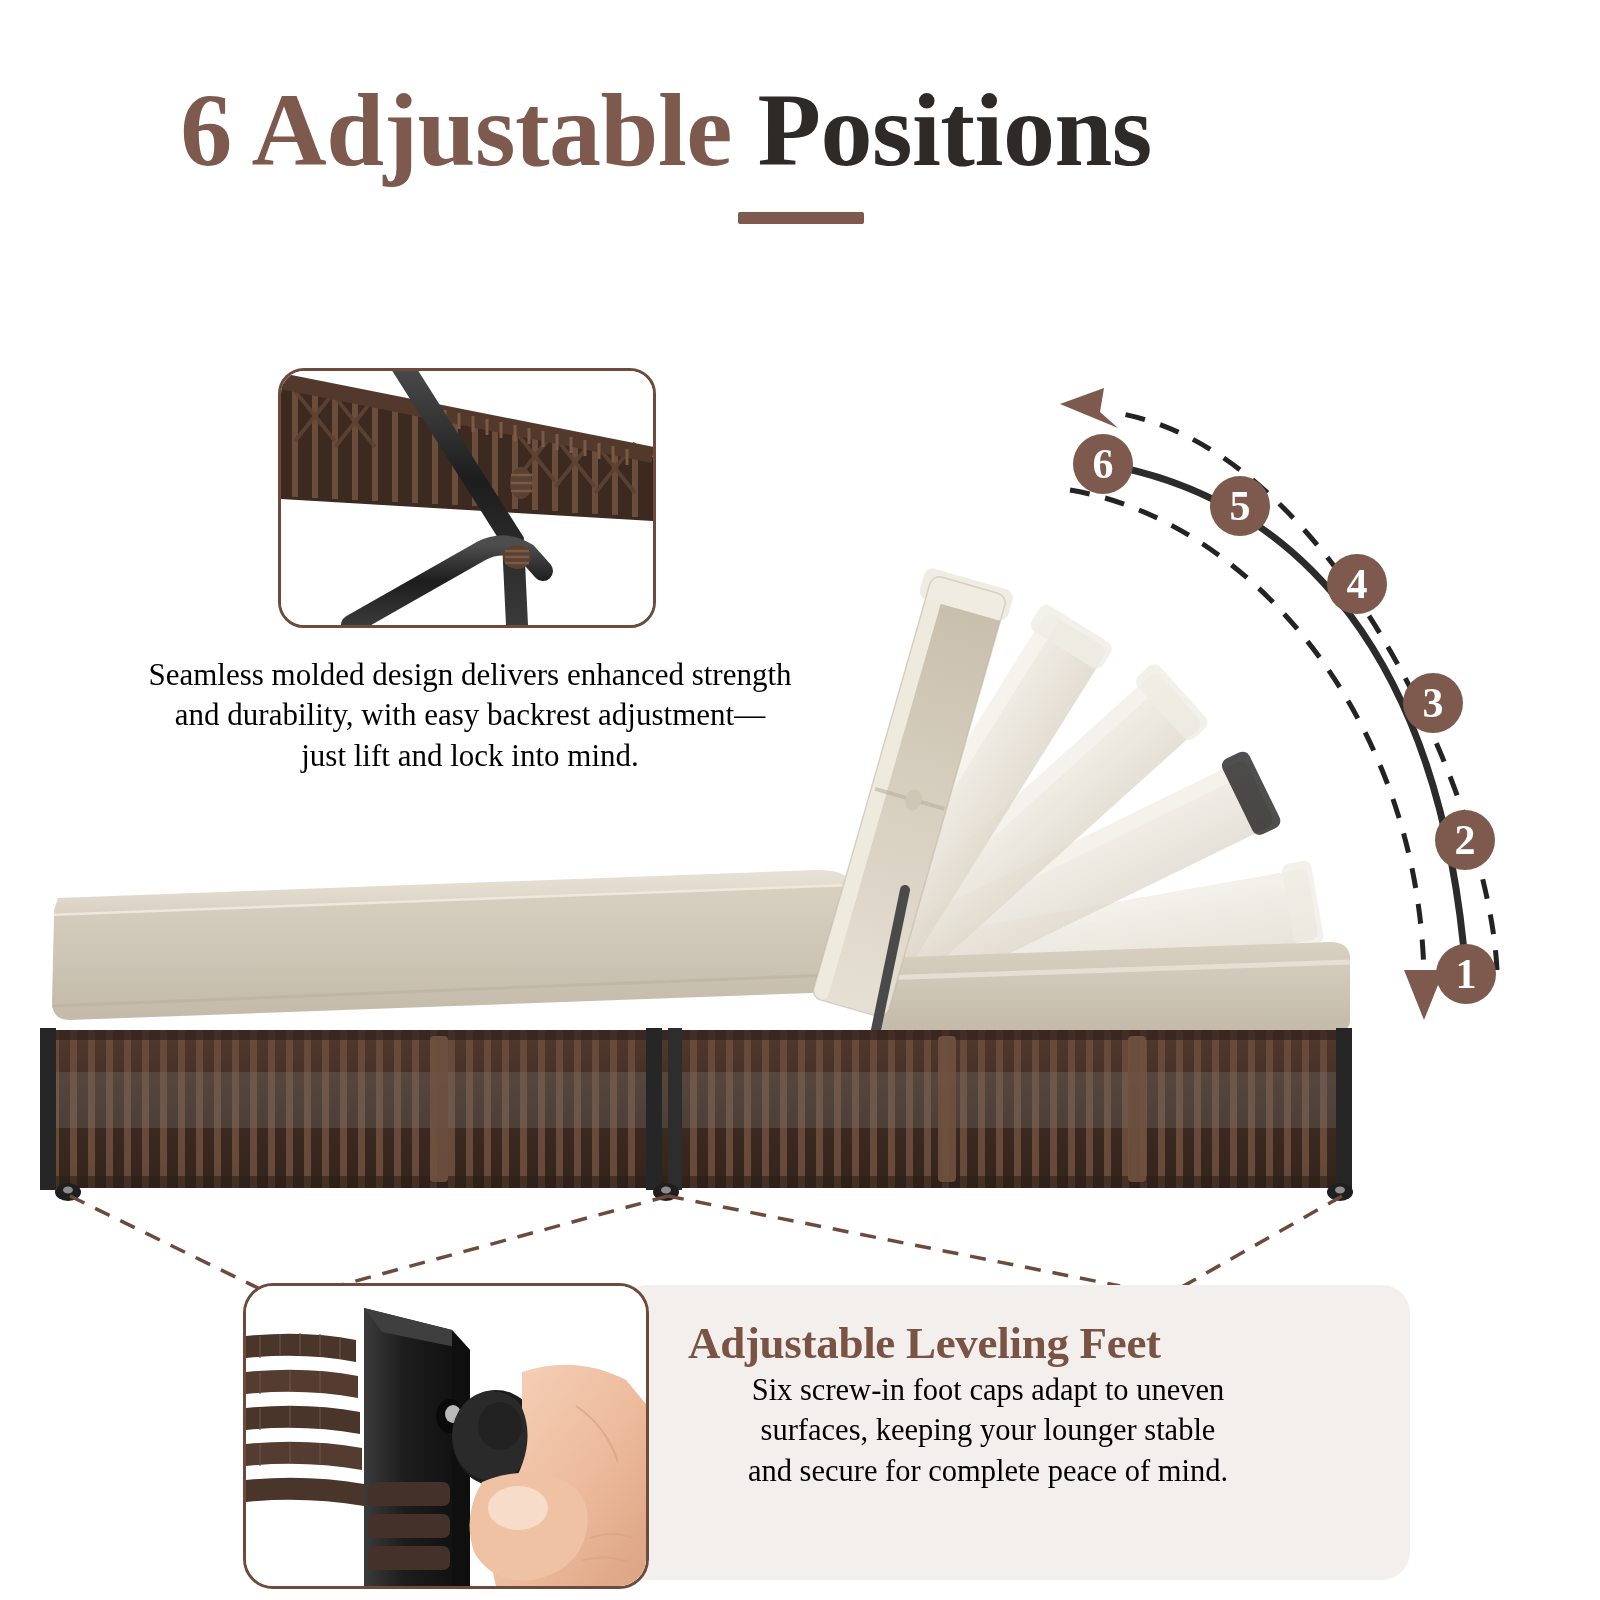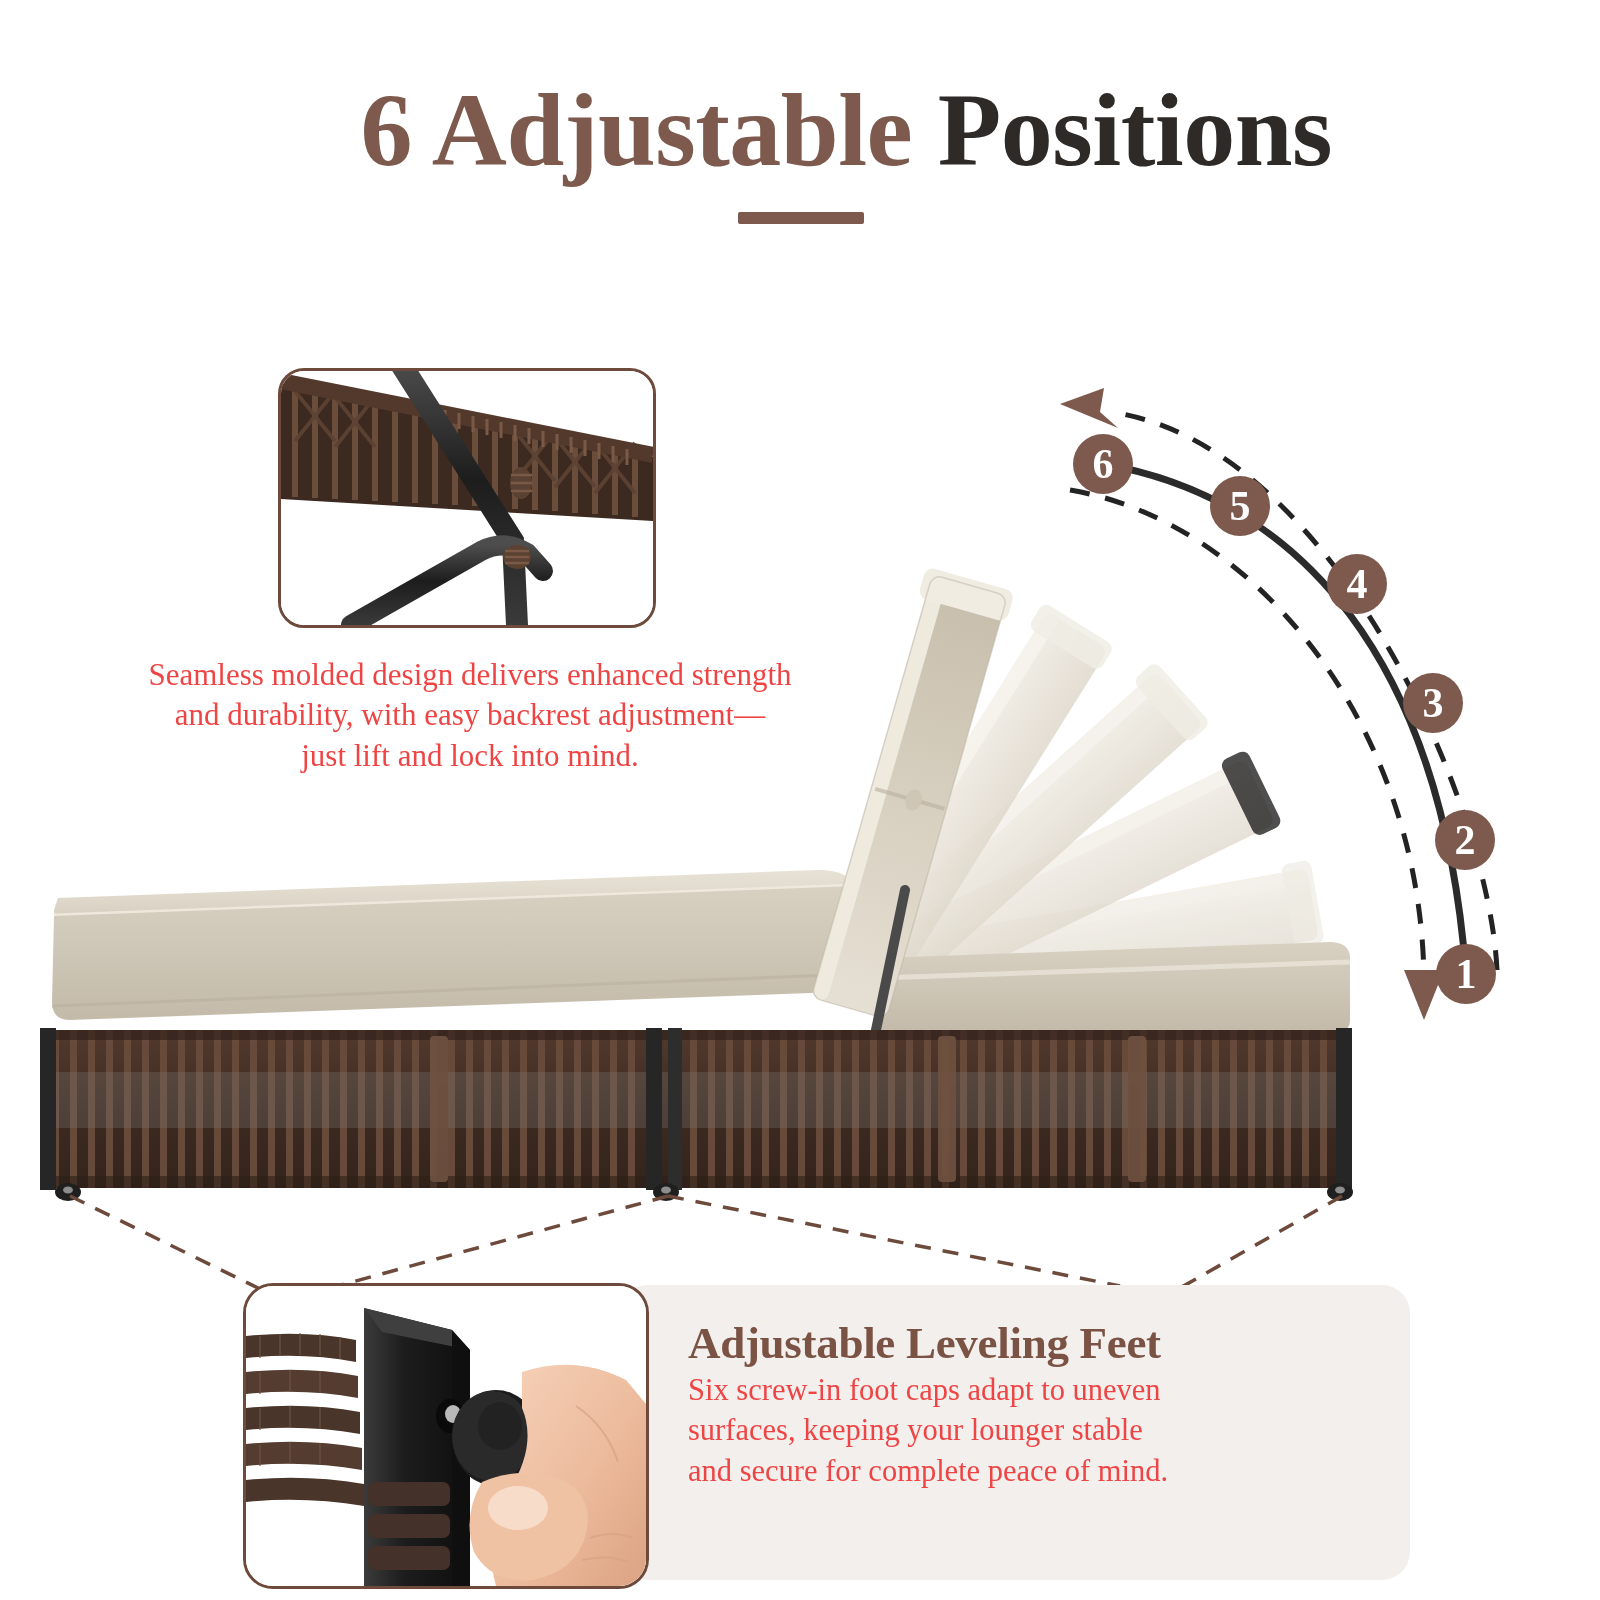--- a/index.html
+++ b/index.html
@@ -8,21 +8,21 @@
     background:#ffffff;
     font-family:"Liberation Serif",serif;
     overflow:hidden;
     position:relative;
   }
   .stage{position:absolute;left:0;top:0;width:1600px;height:1600px;}
 
   
   .title{
     position:absolute;left:0;top:72px;width:1332px;
-    text-align:right;
+    text-align:center;
     font-size:104px;
     font-weight:700;
     letter-spacing:-0.5px;
     line-height:1.12;
     white-space:nowrap;
   }
   .title .t-a{color:#7d5a4d;}
   .title .t-b{color:#2e2a28;}
   .title-rule{
     position:absolute;left:738px;top:212px;
@@ -33,21 +33,21 @@
   
   .h2{
     color:#7a5345;
     font-weight:700;
     font-size:45px;
     line-height:1.15;
     letter-spacing:-0.3px;
     white-space:nowrap;
   }
   .body{
-    color:#ef4444;
+    color:#000000;
     font-size:31px;
     line-height:1.30;
   }
 
   
   .recline-block{
     position:absolute;left:60px;top:655px;width:820px;text-align:center;
   }
   .recline-block .h2{margin-bottom:14px;}
 
@@ -65,21 +65,21 @@
 
   
   .feet-panel{
     position:absolute;left:620px;top:1285px;width:790px;height:295px;
     background:#f2efed;border-radius:28px;
   }
   .feet-text{
     position:absolute;left:688px;top:1318px;width:600px;
   }
   .feet-text .h2{font-size:45px;}
-  .feet-text .body{font-size:30.5px;line-height:1.33;}
+  .feet-text .body{font-size:30.5px;line-height:1.33;text-align:center;}
 
   
   .scene{position:absolute;left:0;top:330px;width:1600px;height:900px;}
   .scene svg{display:block;width:1600px;height:900px;}
 
   
   .leaders{position:absolute;left:0;top:0;width:1600px;height:1600px;pointer-events:none;}
   .leaders svg{display:block;width:1600px;height:1600px;}
 </style>
 </head>

